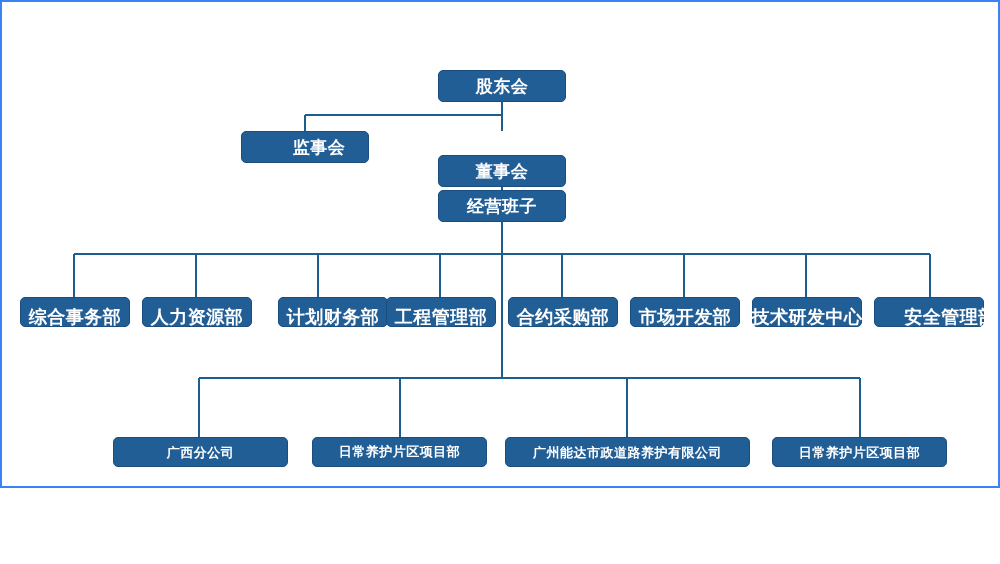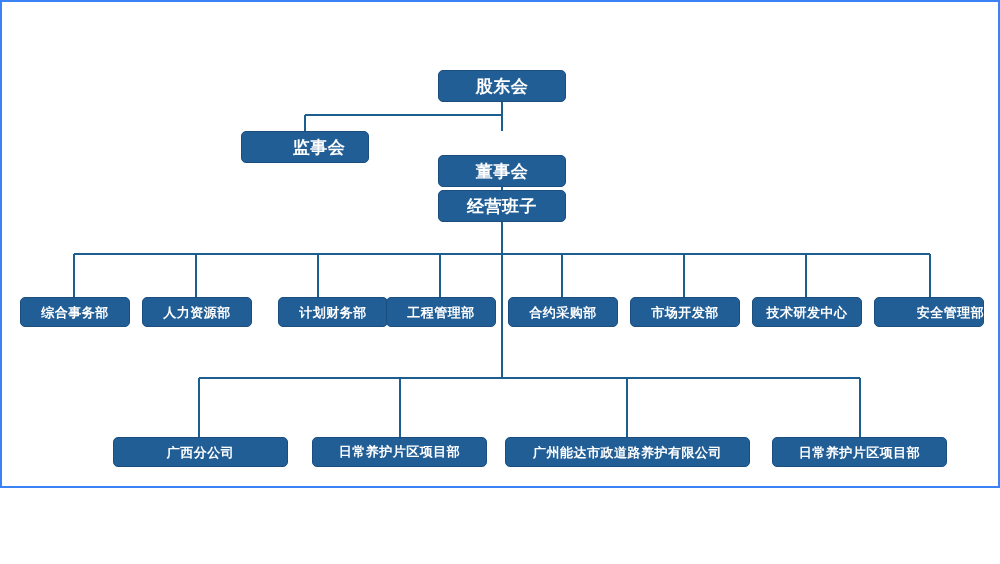--- a/index.html
+++ b/index.html
@@ -48,21 +48,21 @@
     font-weight: bold;
     letter-spacing: 0.5px;
     white-space: nowrap;
     line-height: 1;
     text-align: center;
     user-select: none;
   }
   .node.level-1 { font-size: 17px; }
   .node.level-2 { font-size: 17px; }
   .node.level-3 { font-size: 17px; }
-  .node.dept    { font-size: 13px; }
+  .node.dept    { font-size: 18px; align-items: flex-end; }
   .node.unit    { font-size: 13px; }
 </style>
 </head>
 <body>
 
 <div id="canvas">
 
   <svg class="connectors" viewBox="0 0 1000 564" xmlns="http://www.w3.org/2000/svg">
     <g fill="none" stroke="#1b5e8f" stroke-width="2" shape-rendering="crispEdges">
 

